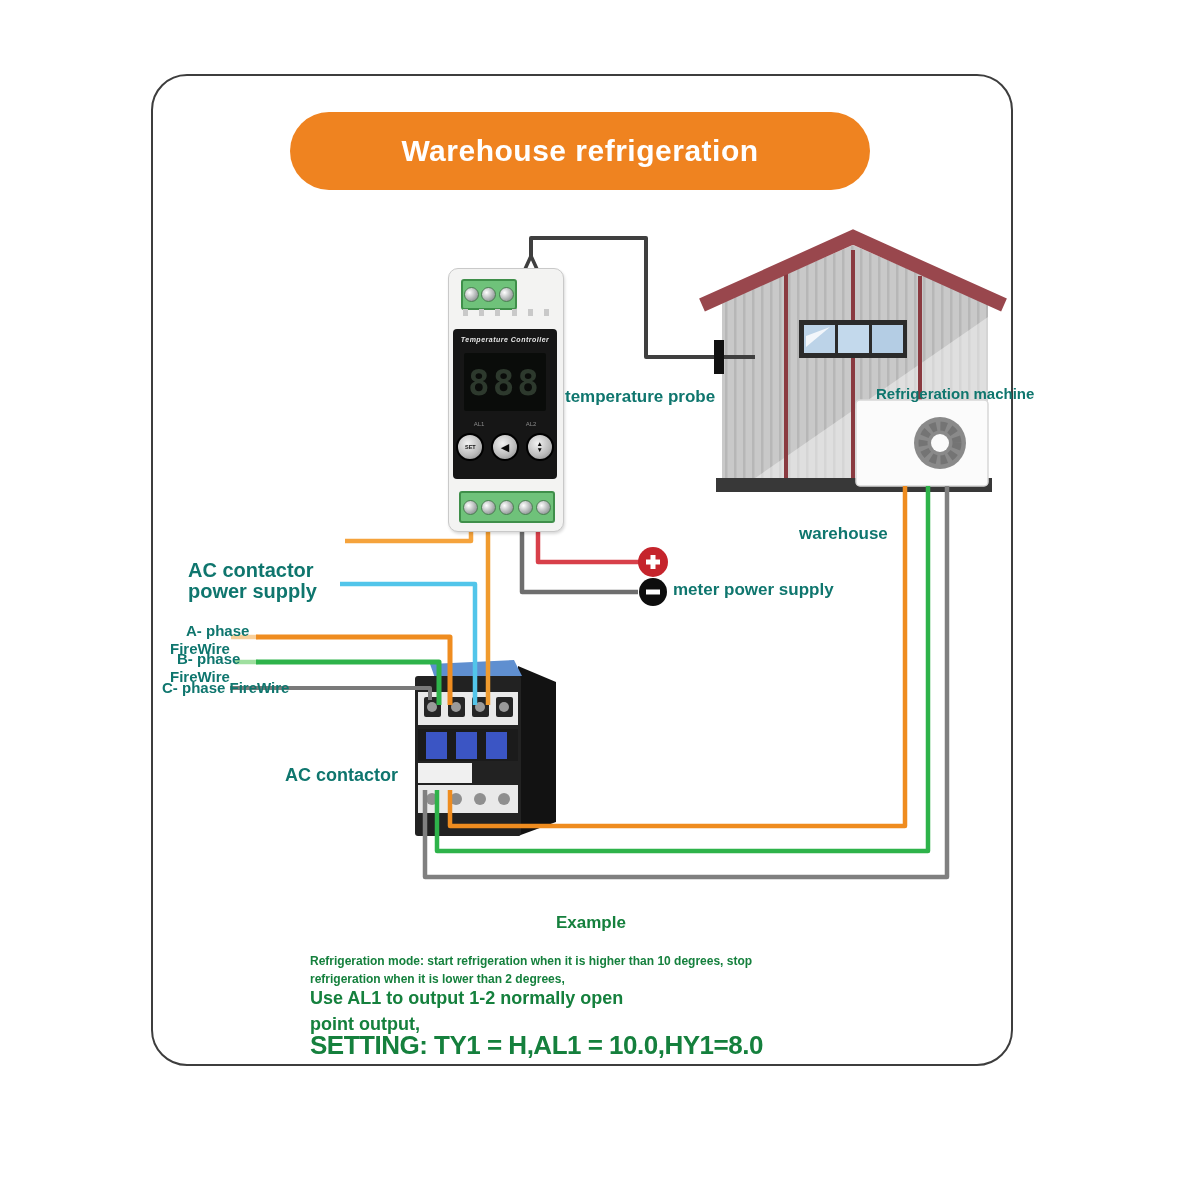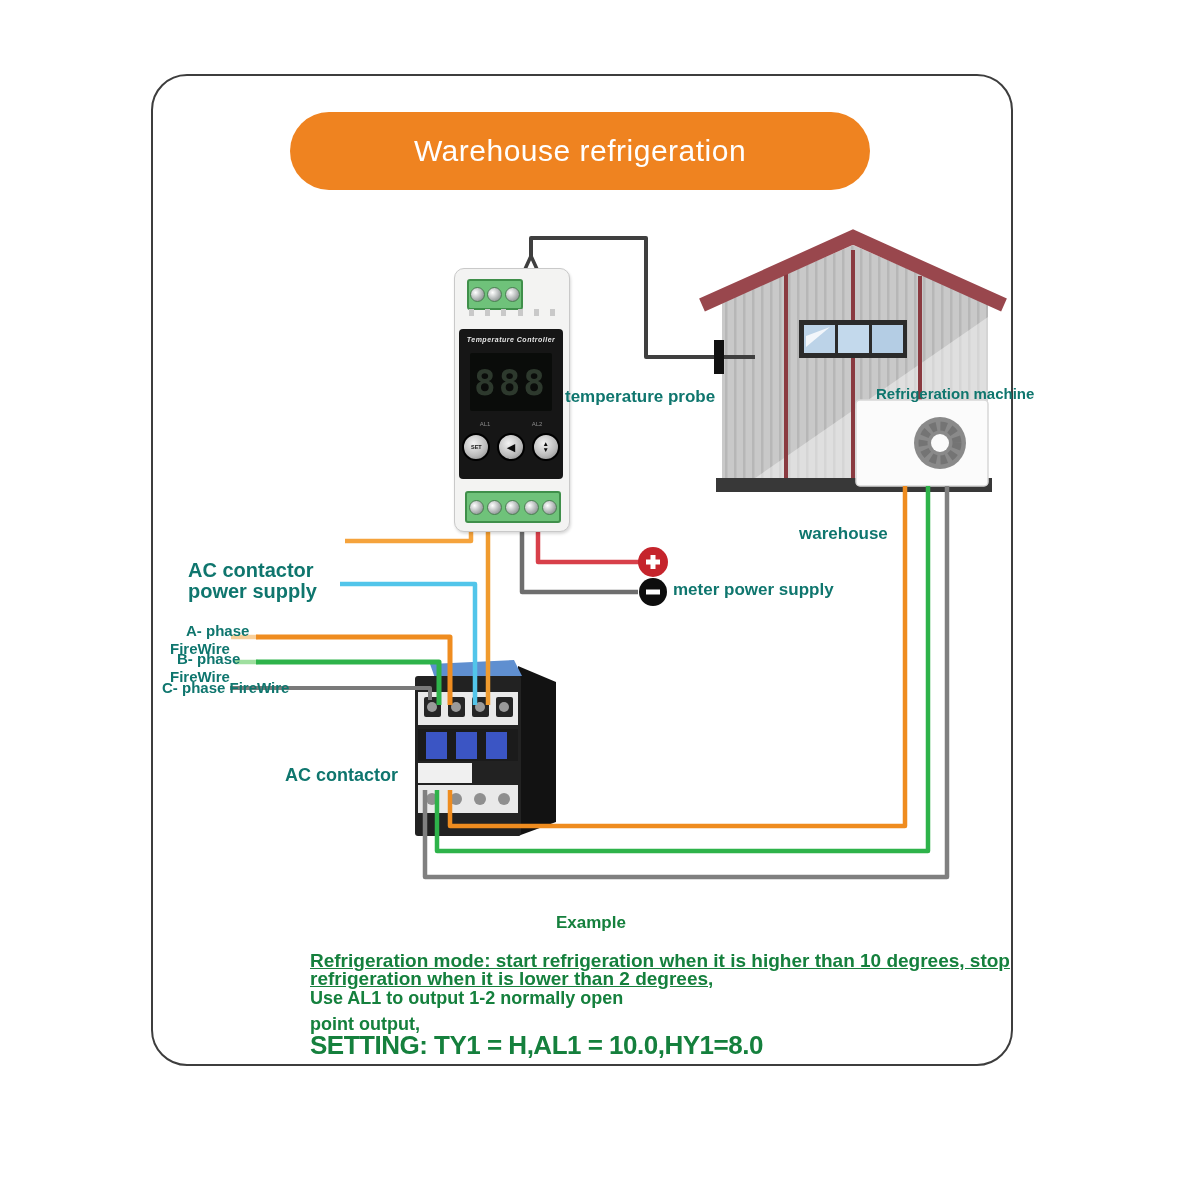--- a/index.html
+++ b/index.html
@@ -2,26 +2,26 @@
 <html><head>
 <meta charset="utf-8">
 <style>
   html,body{margin:0;padding:0;background:#ffffff;width:1200px;height:1200px;
     font-family:"Liberation Sans", sans-serif;color:#111;}
   #stage{position:absolute;left:0;top:0;width:1200px;height:1200px;}
   .card{position:absolute;left:151px;top:74px;width:858px;height:988px;
     border:2.5px solid #3d3d3d;border-radius:36px;background:#fff;}
   .banner{position:absolute;left:290px;top:112px;width:580px;height:78px;
     background:#ef8320;border-radius:40px;display:flex;align-items:center;justify-content:center;}
-  .banner span{color:#fff;font-size:30px;font-weight:normal;letter-spacing:.5px;}
+  .banner span{color:#fff;font-size:30px;font-weight:bold;letter-spacing:.5px;}
   svg{position:absolute;left:0;top:0;}
   .lbl{position:absolute;font-weight:bold;color:#0f766e;white-space:nowrap;}
   
   .tc{position:absolute;left:448px;top:268px;width:114px;height:262px;background:#f3f3f2;
-    border:1px solid #c9c9c9;border-radius:10px;box-shadow:1px 2px 3px rgba(0,0,0,.15);margin-left:6px;}
+    border:1px solid #c9c9c9;border-radius:10px;box-shadow:1px 2px 3px rgba(0,0,0,.15);}
   .tc-term{position:absolute;background:#6fc27a;border:2px solid #3f8f4a;border-radius:3px;
     display:flex;align-items:center;justify-content:space-around;}
   .screw{width:13px;height:13px;border-radius:50%;
     background:radial-gradient(circle at 35% 35%, #ffffff, #9aa0a0 70%, #5c6262);border:1px solid #4c7f53;}
   .tc-marks{position:absolute;left:14px;top:40px;width:86px;display:flex;justify-content:space-between;}
   .tc-marks i{display:block;width:5px;height:7px;background:#c9c9c9;}
   .tc-face{position:absolute;left:4px;top:60px;width:104px;height:150px;background:#161616;border-radius:4px;}
   .tc-title{color:#e8e8e8;font-size:7px;font-style:italic;font-weight:bold;text-align:center;
     margin-top:7px;letter-spacing:.5px;}
   .tc-display{position:absolute;left:11px;top:24px;width:82px;height:58px;background:#0a0c0a;
@@ -195,21 +195,21 @@
   <div class="lbl" style="left:170px;top:622px;font-size:15px;margin-left:16px;">A- phase</div>
   <div class="lbl" style="left:170px;top:640px;font-size:15px;">FireWire</div>
   <div class="lbl" style="left:177px;top:650px;font-size:15px;">B- phase</div>
   <div class="lbl" style="left:170px;top:668px;font-size:15px;">FireWire</div>
   <div class="lbl" style="left:162px;top:679px;font-size:15px;">C- phase FireWire</div>
 
   <div class="lbl" style="left:285px;top:765px;font-size:18px;">AC contactor</div>
 
   <div class="para lbl" style="left:556px;top:913px;font-size:17px;">Example</div>
 
-  <div class="para" style="left:310px;top:952px;font-size:19px;font-weight:bold;line-height:18px;text-decoration:underline;">
+  <div class="para" style="left:310px;top:952px;font-size:12px;font-weight:bold;line-height:18px;">
     <div>Refrigeration mode: start refrigeration when it is higher than 10 degrees, stop</div>
     <div>refrigeration when it is lower than 2 degrees,</div>
   </div>
 
   <div class="para" style="left:310px;top:985px;font-size:18px;font-weight:bold;line-height:26px;">
     <div>Use AL1 to output 1-2 normally open</div>
     <div>point output,</div>
   </div>
 
   <div class="para" style="left:310px;top:1030px;font-size:26px;font-weight:bold;letter-spacing:-0.5px;">SETTING: TY1 = H,AL1 = 10.0,HY1=8.0</div>

